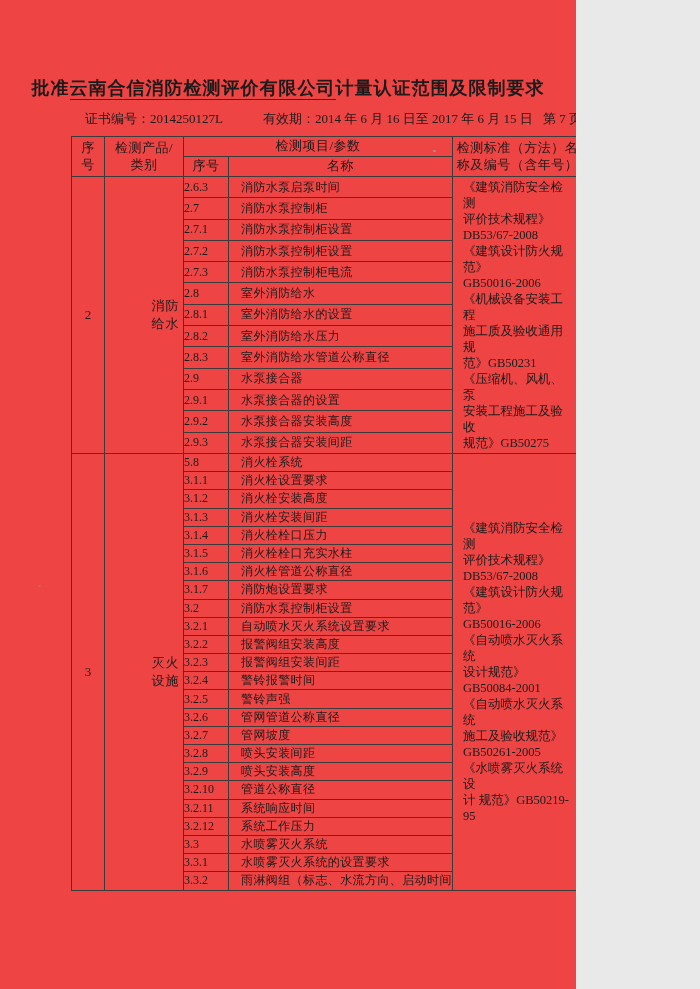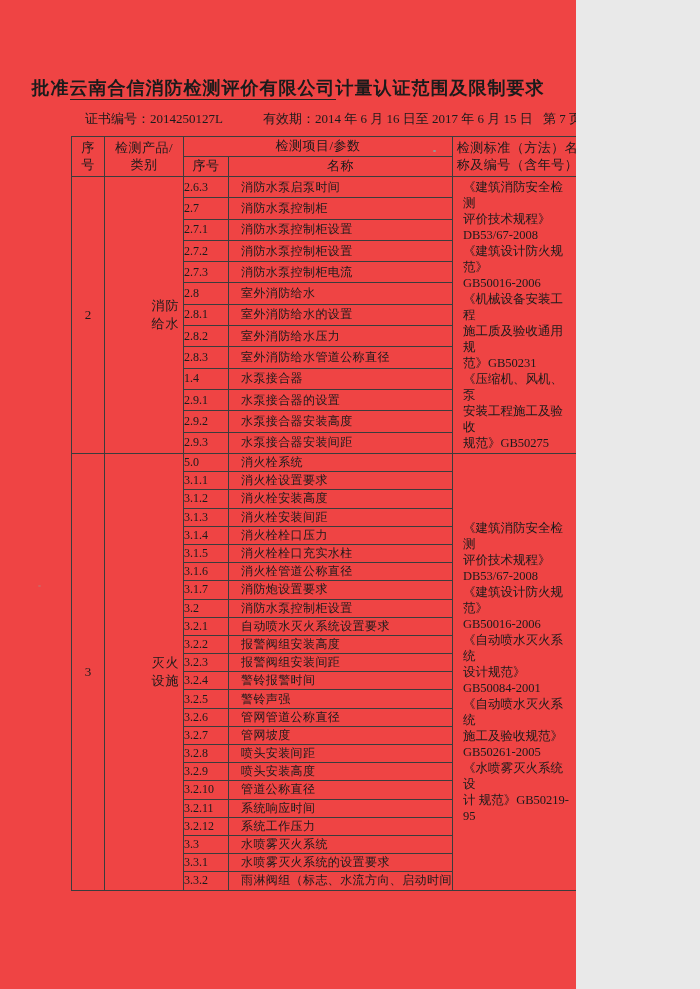--- a/index.html
+++ b/index.html
@@ -148,21 +148,21 @@
           <td class="c-no">2.8.2</td>
           <td class="c-name">室外消防给水压力</td>
           <td class="c-lim"></td>
         </tr>
         <tr>
           <td class="c-no">2.8.3</td>
           <td class="c-name">室外消防给水管道公称直径</td>
           <td class="c-lim"></td>
         </tr>
         <tr>
-          <td class="c-no">1.4</td>
+          <td class="c-no">2.9</td>
           <td class="c-name">水泵接合器</td>
           <td class="c-lim"></td>
         </tr>
         <tr>
           <td class="c-no">2.9.1</td>
           <td class="c-name">水泵接合器的设置</td>
           <td class="c-lim"></td>
         </tr>
         <tr>
           <td class="c-no">2.9.2</td>
@@ -170,21 +170,21 @@
           <td class="c-lim"></td>
         </tr>
         <tr>
           <td class="c-no">2.9.3</td>
           <td class="c-name">水泵接合器安装间距</td>
           <td class="c-lim"></td>
         </tr>
         <tr>
           <td class="c-seq" rowspan="24">3</td>
           <td class="c-cat" rowspan="24">灭火设施</td>
-          <td class="c-no">5.0</td>
+          <td class="c-no">5.8</td>
           <td class="c-name">消火栓系统</td>
           <td class="c-std" rowspan="24">《建筑消防安全检测
 评价技术规程》
 DB53/67-2008
 《建筑设计防火规
 范》
 GB50016-2006
 《自动喷水灭火系统
 设计规范》
 GB50084-2001

